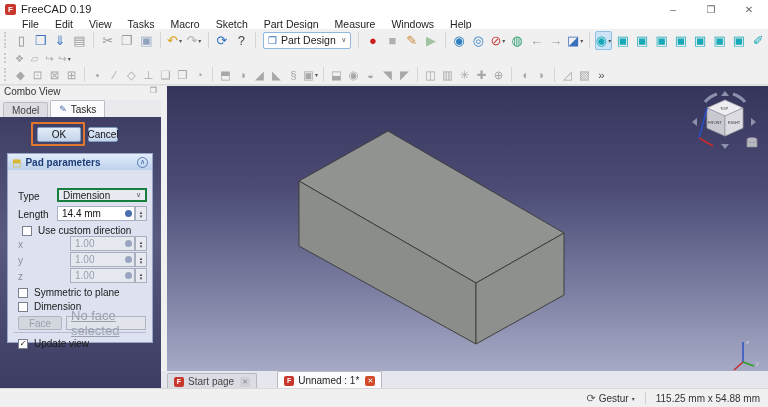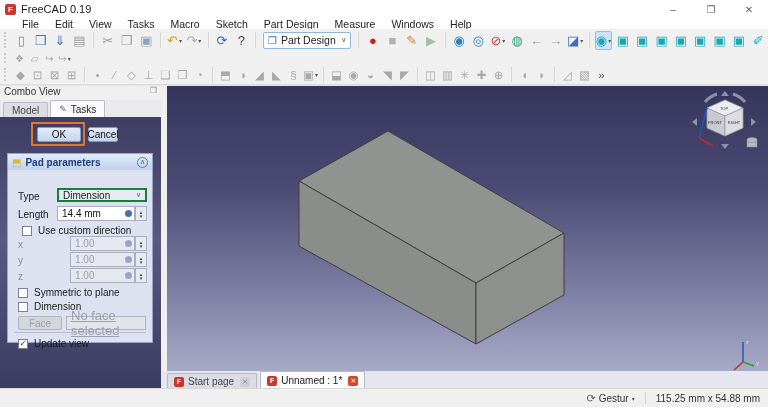--- a/index.html
+++ b/index.html
@@ -82,21 +82,21 @@
 
   
   #splitter { position:absolute; top:0; left:161px; width:6px; height:303px; background:#f0f0f0; }
 
   
   #viewport { position:absolute; top:0; left:167px; width:601px; height:285px; background:linear-gradient(180deg,#35355c 0%, #4a4a74 35%, #7c7fa2 72%, #a7aac5 100%); overflow:hidden; }
   #viewport svg { position:absolute; top:0; left:0; }
 
   
   #doc-tabbar { position:absolute; top:285px; left:161px; width:607px; height:18px; background:#e6e6ee; display:flex; align-items:flex-end; padding-left:6px; }
-  .dtab { display:flex; align-items:center; height:16px; padding:0 6px; background:#dcdce4; border:1px solid #b8b8c0; border-bottom:none; font-size:10px; color:#444; margin-right:3px; border-radius:2px 2px 0 0; }
+  .dtab { display:flex; align-items:center; height:16px; padding:0 6px; background:#dcdce4; border:1px solid #b8b8c0; border-bottom:none; font-size:10px; color:#444; margin-right:20px; border-radius:2px 2px 0 0; }
   .dtab.active { background:#fbfbfd; height:18px; color:#222; }
   .dtab .fclogo { width:10px; height:10px; font-size:7px; margin:0 4px 0 0; }
   .dtab .close { width:10px; height:10px; margin-left:6px; display:flex; align-items:center; justify-content:center; font-size:7px; color:#888; background:#cfcfd8; border-radius:2px; }
   .dtab.active .close { background:#d04a2a; color:#fff; }
 
   
   #statusbar { position:absolute; top:388px; left:0; right:0; height:19px; background:#f0f0f0; border-top:1px solid #d8d8d8; display:flex; align-items:center; font-size:10px; color:#333; }
   #status-right { margin-left:auto; display:flex; align-items:center; }
   #gesture-box { display:flex; align-items:center; margin-right:10px; }
   #gesture-box .gicon { font-size:11px; color:#555; margin-right:3px; }

